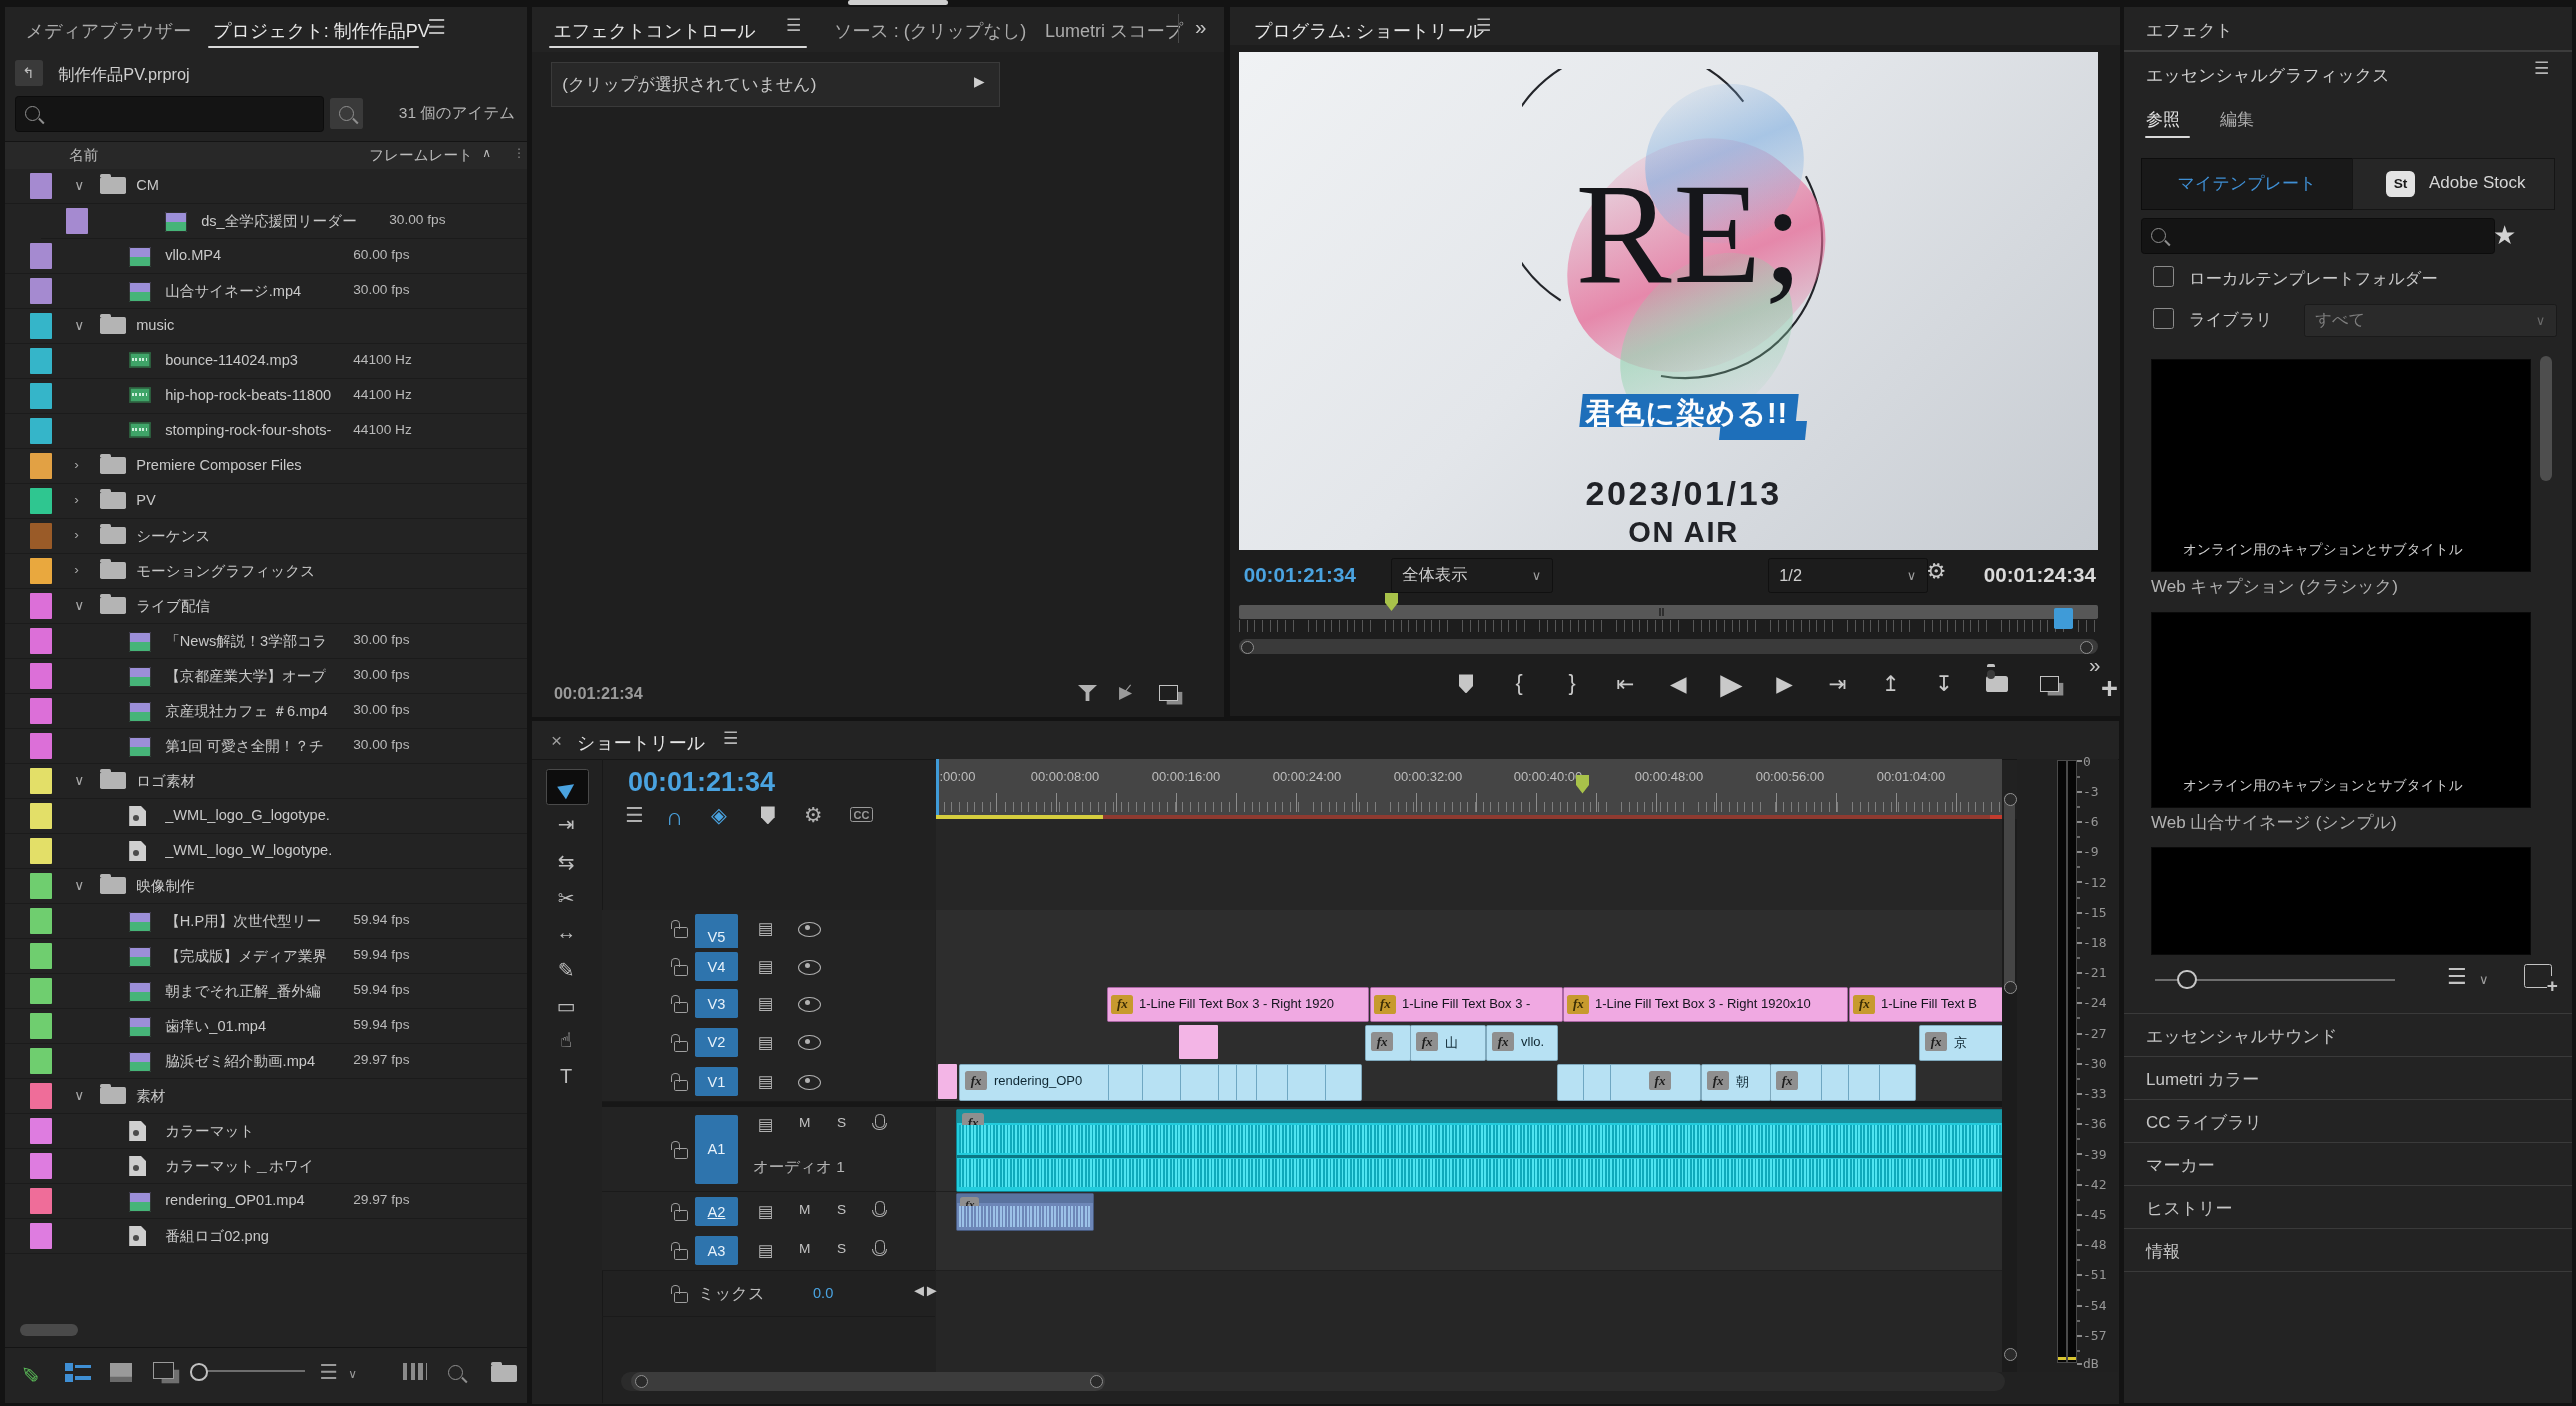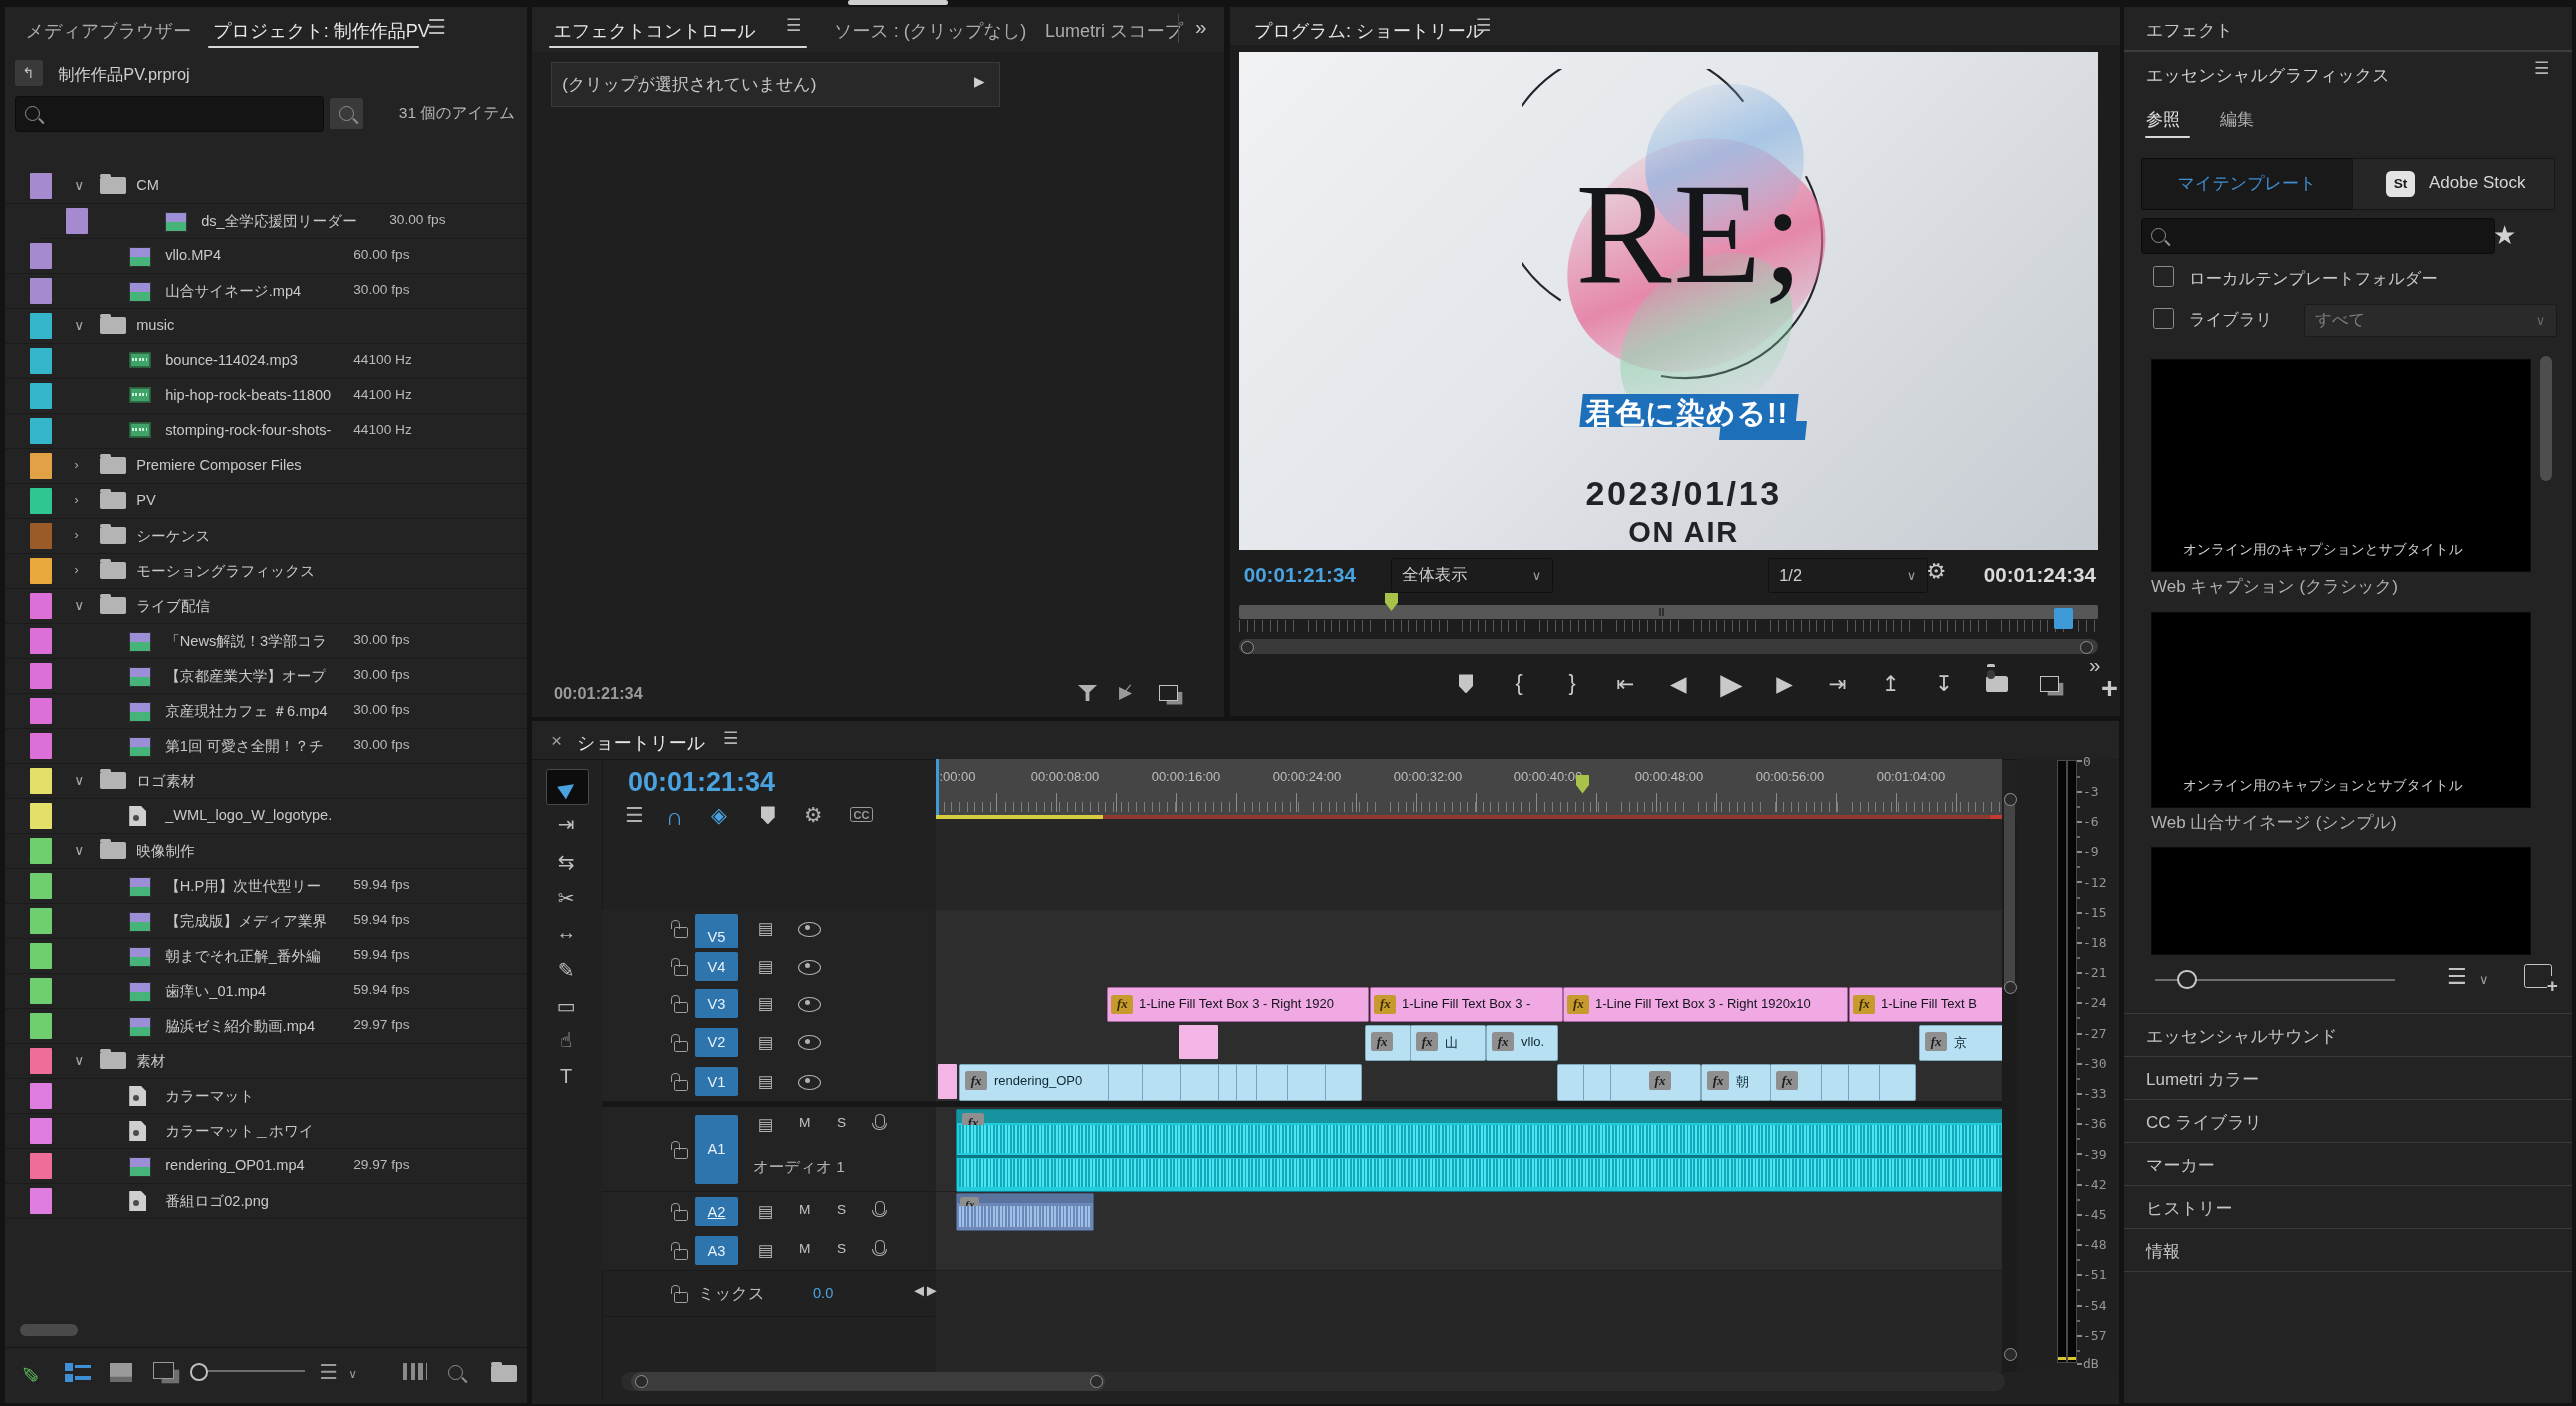--- a/index.html
+++ b/index.html
@@ -87,20 +87,26 @@
     <div class="abs hamb" style="left:422px;top:10.3px;">☰</div>
     <div class="abs" style="left:10.3px;top:53px;width:27.5px;height:26px;background:#3a3a3a;border-radius:2.6px;"></div>
     <div class="abs" style="left:17px;top:57px;color:#bdbdbd;font-size:14.6px;">↰</div>
     <div class="abs nw" style="left:53px;top:57px;font-size:16.3px;color:#cfcfcf;">制作作品PV.prproj</div>
     <div class="searchbox" style="left:10.3px;top:89px;width:289px;height:34px;">
       <span class="mag"></span>
     </div>
     <div class="abs" style="left:325px;top:91px;width:33px;height:31px;background:#3a3a3a;border-radius:2.6px;"></div>
     <div class="abs mag" style="left:334px;top:99px;"></div>
     <div class="abs nw" style="right:12px;top:96px;font-size:15.5px;color:#b5b5b5;">31 個のアイテム</div>
+    <div class="abs" style="left:0;top:134px;width:522px;height:27.5px;background:#282828;border-bottom:0.9px solid #141414;border-top:0.9px solid #141414;">
+      <span class="abs" style="left:64px;top:4.3px;font-size:14.6px;color:#bdbdbd;">名前</span>
+      <span class="abs" style="left:364px;top:4.3px;font-size:14.6px;color:#bdbdbd;">フレームレート</span>
+      <span class="abs" style="left:477px;top:4.3px;font-size:12px;color:#bdbdbd;">∧</span>
+      <span class="abs" style="left:508px;top:4.3px;font-size:12px;color:#8a8a8a;">⋮</span>
+    </div>
     <div class="abs" id="project-rows" style="left:0;top:162px;width:522px;">
         <div class="prow" style="height: 34px;">
           <span class="chip" style="background:#a58ad0"></span>
           <span class="chev" style="left:69px;">∨</span>
           <span class="folder" style="position:absolute;left:95px;top:8.6px;"></span>
           <span class="nm" style="left:131px;">CM</span>
         </div>
         <div class="prow" style="height: 34px; margin-left: 36px;">
           <span class="chip" style="background:#a58ad0"></span>
           <span class="icon-av" style="left:124px;top:7.7px;"></span>
@@ -195,20 +201,25 @@
           <span class="chip" style="background:#dc6fd8"></span>
           <span class="icon-av" style="left:124px;top:7.7px;"></span>
           <span class="nm" style="left:160px;">第1回 可愛さ全開！？チ</span>
           <span class="rate">30.00 fps</span>
         </div>
         <div class="prow" style="height: 34px;">
           <span class="chip" style="background:#e3df68"></span>
           <span class="chev" style="left:69px;">∨</span>
           <span class="folder" style="position:absolute;left:95px;top:8.6px;"></span>
           <span class="nm" style="left:131px;">ロゴ素材</span>
+        </div>
+        <div class="prow" style="height: 34px;">
+          <span class="chip" style="background:#e3df68"></span>
+          <span class="icon-img" style="left:124px;top:6.9px;"></span>
+          <span class="nm" style="left:160px;">_WML_logo_G_logotype.</span>
         </div>
         <div class="prow" style="height: 34px;">
           <span class="chip" style="background:#e3df68"></span>
           <span class="icon-img" style="left:124px;top:6.9px;"></span>
           <span class="nm" style="left:160px;">_WML_logo_W_logotype.</span>
         </div>
         <div class="prow" style="height: 34px;">
           <span class="chip" style="background:#6fce6f"></span>
           <span class="chev" style="left:69px;">∨</span>
           <span class="folder" style="position:absolute;left:95px;top:8.6px;"></span>

